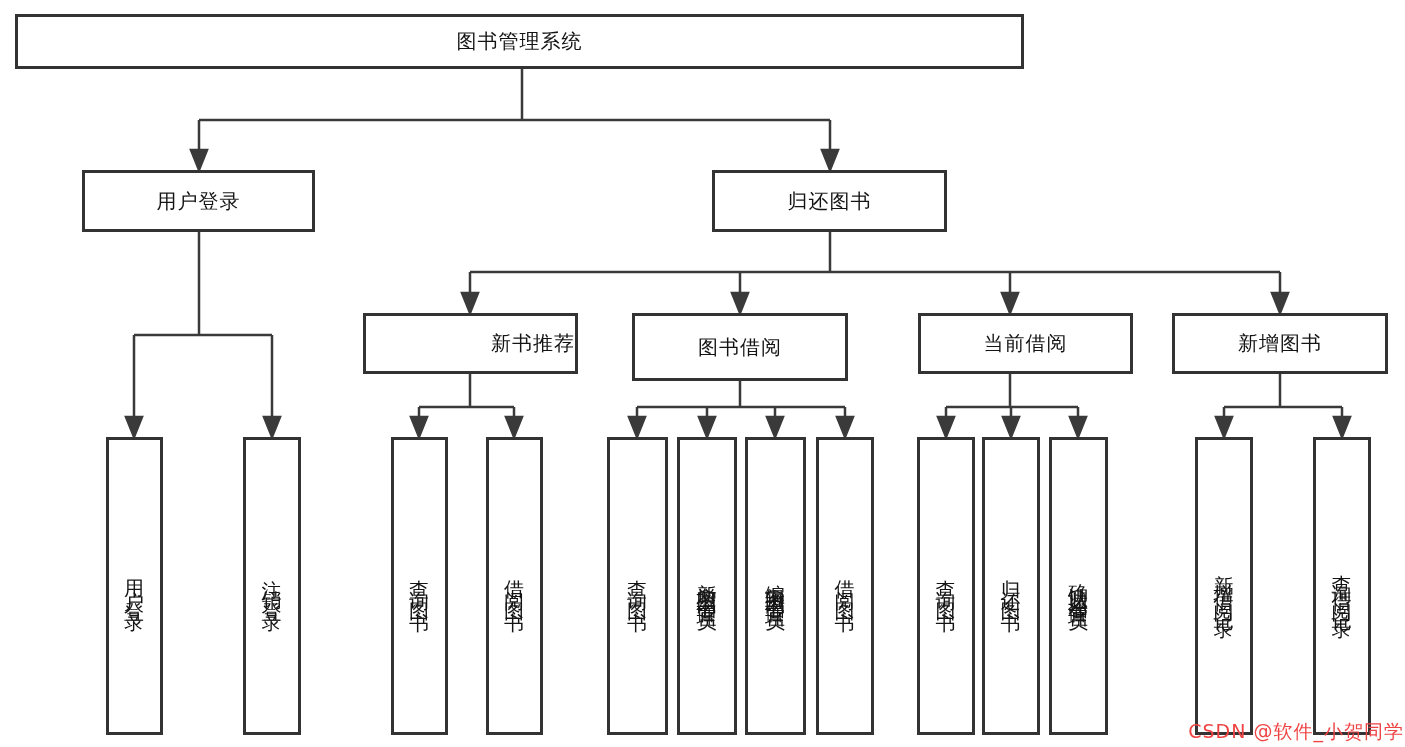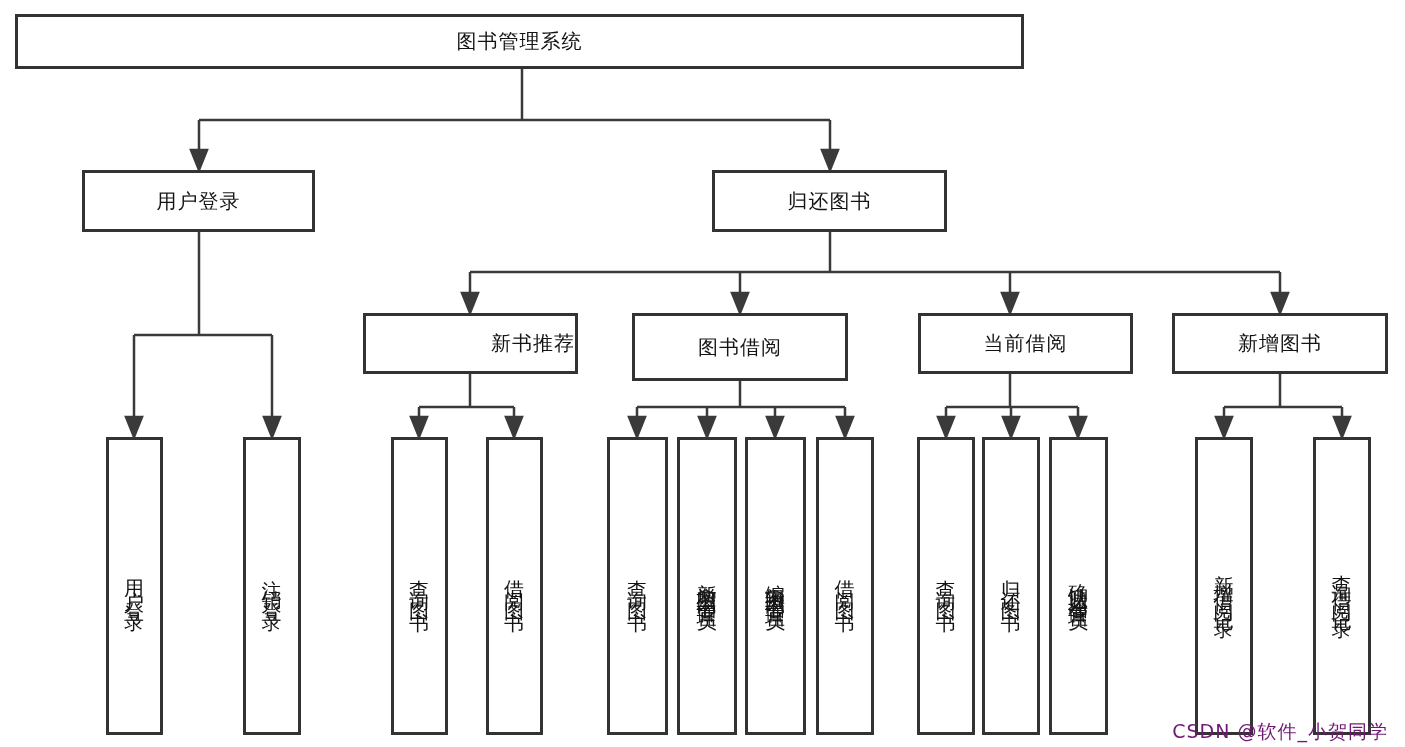--- a/index.html
+++ b/index.html
@@ -47,24 +47,24 @@
     writing-mode: vertical-rl;
     text-orientation: mixed;
     font-size: 20px;
     letter-spacing: 11px;
     line-height: 1;
   }
   .leaf.mid .vtext { letter-spacing: 9px; }
   .leaf.long .vtext { letter-spacing: 4px; }
   .watermark {
     position: absolute;
-    right: 17px;
+    right: 1px;
     bottom: 2px;
     font-size: 19px;
-    color: #701a75;
+    color: #ef4444;
     letter-spacing: 1px;
     z-index: 2;
     white-space: nowrap;
   }
 </style>
 </head>
 <body>
 
 <div class="canvas">
 

